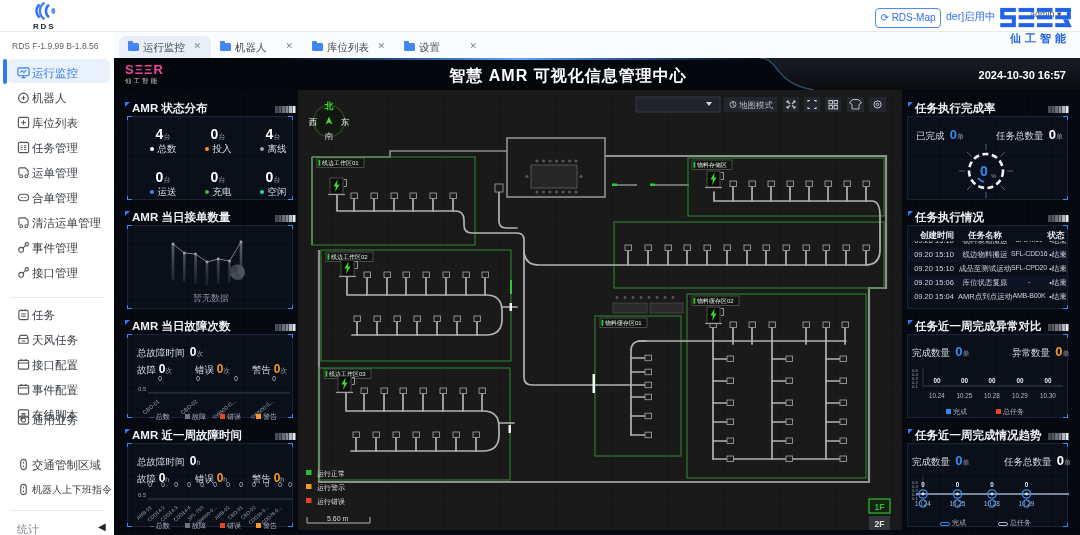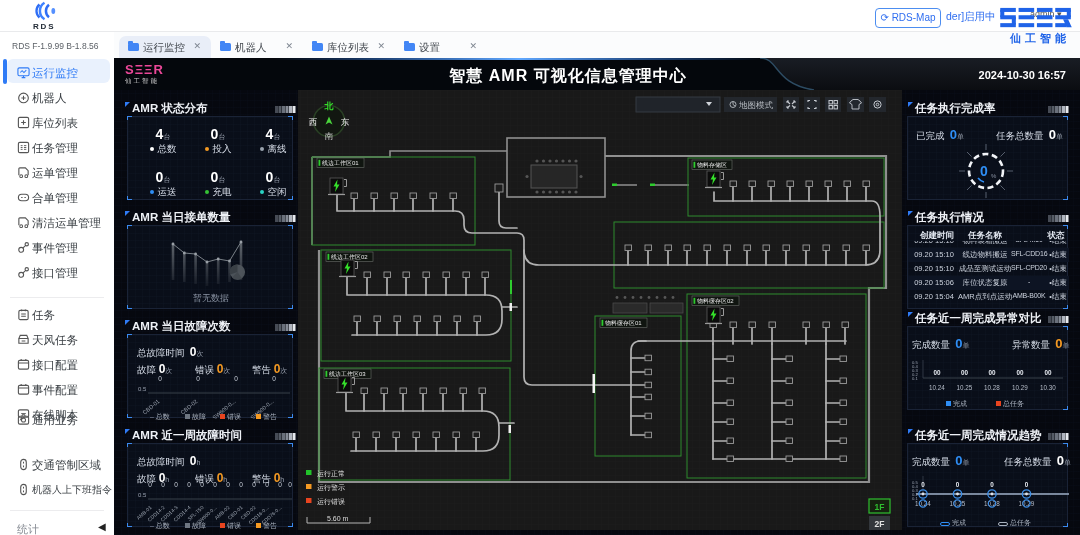--- a/index.html
+++ b/index.html
@@ -814,21 +814,21 @@
           <div class="trow" style="top:49px;">
             <span class="c1">09.20 15:04</span>
               <span class="c2">AMR点到点运动</span>
               <span class="c3">AMB-B00K</span>
               <span class="c4">•结束</span>
           </div>
         </div>
       </div>
     </div>
 
-    <div class="panel" style="left:905px;top:304px;width:165px;height:109px;">
+    <div class="panel" style="left:905px;top:312px;width:165px;height:109px;">
       <div class="ptri"></div>
         <div class="ptitle">任务近一周完成异常对比</div>
       <div class="pbars" style="left:143px;"></div>
       <div class="pbox" style="left:2px;top:22px;width:161px;height:84px;">
         <div class="cb tr"></div>
           <div class="cb br"></div>
         <div class="abs wt" style="left:4px;top:9px;">完成数量&nbsp;&nbsp;<span class="num bl" style="font-size:13px;">0</span><span class="unit">单</span></div>
         <div class="abs wt" style="left:104px;top:9px;">异常数量&nbsp;&nbsp;<span class="num or" style="font-size:13px;">0</span><span class="unit">单</span></div>
         <svg class="abs" style="left:0;top:24px;" width="161" height="48" viewBox="0 0 161 48">
           <g fill="#9aa2b0" font-size="4.2">

